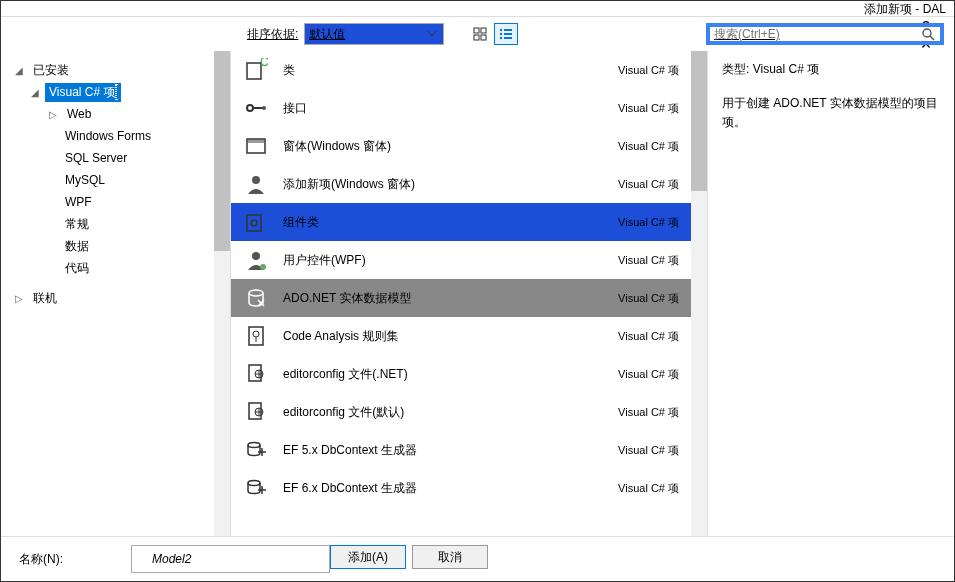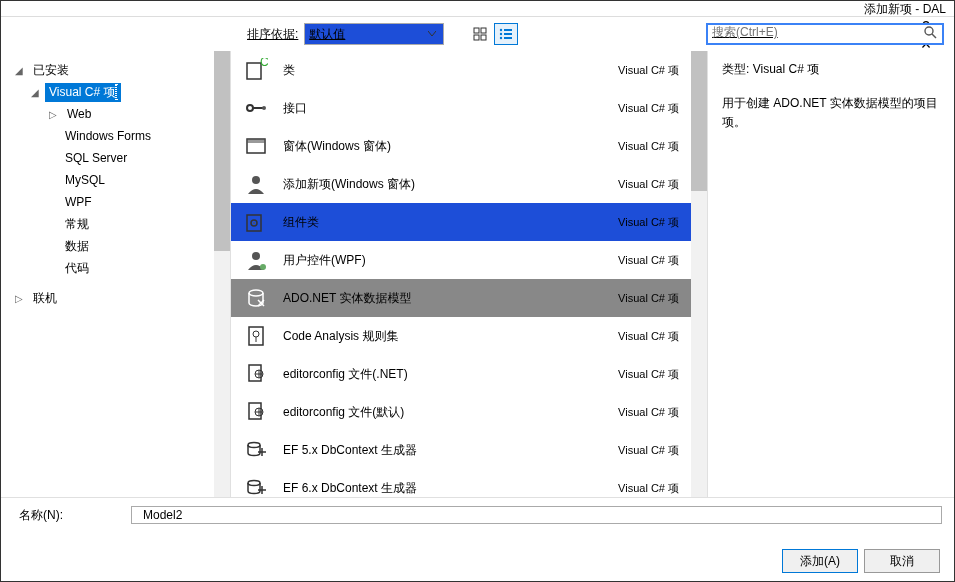--- a/index.html
+++ b/index.html
@@ -11,21 +11,21 @@
 .topbar { height: 34px; display: flex; align-items: center; padding: 4px 10px; gap: 6px; text-decoration: underline; }
 .leftspacer { width: 230px; }
 .sortlabel { font-size: 12px; }
 .combo { width: 140px; height: 22px; border: 1px solid #aaa; display: flex; align-items: center; padding: 0 4px; background: #1d4ed8; position: relative; }
 .combo .cval { flex: 1; }
 .combo .arrow { width: 14px; height: 20px; display: flex; align-items: center; justify-content: center; }
 .viewbtns { display: flex; gap: 2px; margin-left: 18px; }
 .viewbtn { width: 24px; height: 22px; border: 1px solid transparent; display: flex; align-items: center; justify-content: center; }
 .viewbtn.active { border: 1px solid #0078d7; background: #e5f1fb; }
 .tbspacer { flex: 1; }
-.searchbox { width: 238px; height: 22px; border: 2px solid #3b82f6; display: flex; align-items: flex-start; padding: 0 4px; background: #fff; gap: 21px; }
+.searchbox { width: 238px; height: 22px; border: 4px solid #3b82f6; display: flex; align-items: flex-end; padding: 0 4px; background: #fff; gap: 21px; }
 .searchbox input { flex: 1; border: none; outline: none; font-size: 12px; color: #666; }
 .searchbox .sicon { width: 16px; display: flex; align-items: center; justify-content: center; }
 .body { flex: 1; display: flex; overflow: hidden; }
 .sidebar { width: 230px; border-right: 1px solid #e0e0e0; padding: 8px 0; overflow-y: auto; position: relative; }
 .sidebar .scrolltrack { position: absolute; right: 0; top: 0; bottom: 0; width: 16px; background: #f1f1f1; }
 .sidebar .scrollthumb { position: absolute; right: 0; top: 0; width: 16px; height: 200px; background: #c1c1c1; }
 .tree { padding-right: 16px; }
 .tnode { display: flex; align-items: center; height: 22px; padding-left: 14px; cursor: pointer; }
 .tnode .caret { width: 10px; display: inline-block; color: #666; font-size: 10px; margin-right: 4px; }
 .tnode.l0 { padding-left: 14px; }
@@ -42,24 +42,24 @@
 .items { padding-right: 16px; }
 .item { height: 38px; display: flex; align-items: center; padding: 0 12px; cursor: pointer; }
 .item.hovered { background: #1d4ed8; }
 .item.selected { background: #888; color: #000000; }
 .item .icon { width: 26px; height: 26px; margin-right: 14px; display: flex; align-items: center; justify-content: center; }
 .item .iname { flex: 1; }
 .item .itype { font-size: 11px; color: inherit; }
 .detail { width: 246px; padding: 10px 14px; font-size: 12px; }
 .detail .dlabel { margin-bottom: 16px; }
 .detail .ddesc { line-height: 1.6; }
-.footer { border-top: 1px solid #e0e0e0; padding: 8px 12px; display: flex; flex-direction: column; gap: 25px; }
+.footer { border-top: 1px solid #e0e0e0; padding: 8px 12px; display: flex; flex-direction: row; gap: 0; }
 .namerow { display: flex; align-items: center; gap: 8px; }
 .namerow .nlabel { width: 110px; padding-left: 6px; }
-.namerow input { flex: 1; height: 18px; border: 1px solid #aaa; padding: 0 11px; outline: none; }
+.namerow input { flex: 1; height: 28px; border: 1px solid #aaa; padding: 0 20px; outline: none; font-style: italic; }
 .btnrow { display: flex; justify-content: flex-end; gap: 6px; padding-right: 2px; }
 .dbtn { min-width: 76px; height: 24px; border: 1px solid #999; background: #f0f0f0; padding: 0 14px; cursor: pointer; }
 .dbtn.primary { border: 1px solid #0078d7; }
 svg { display: block; }
 </style>
 </head>
 <body>
 
 <div class="dialog">
   <div class="titlebar">

